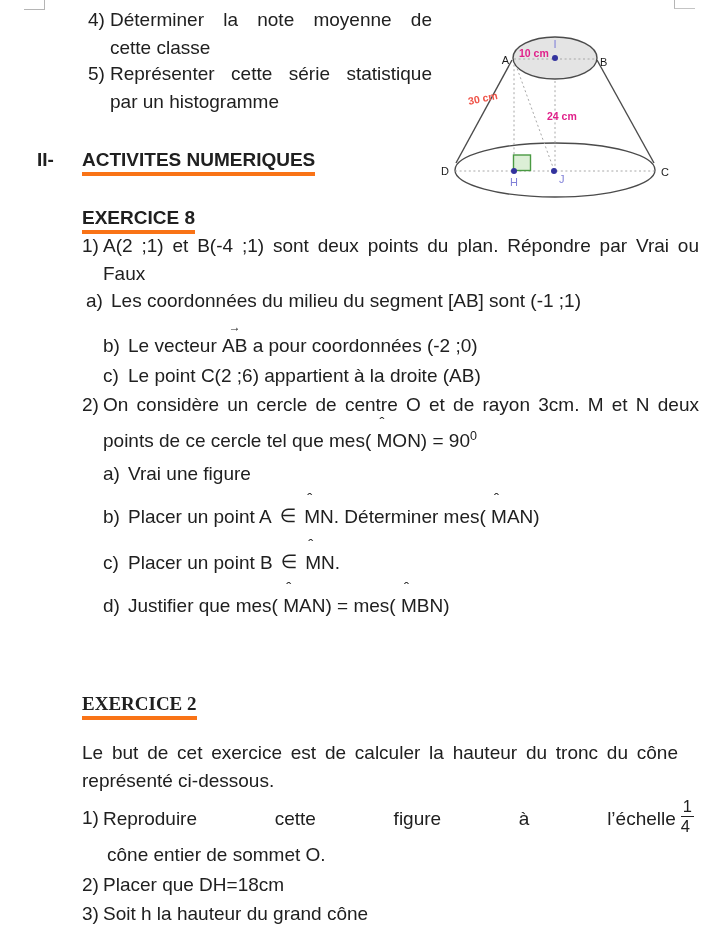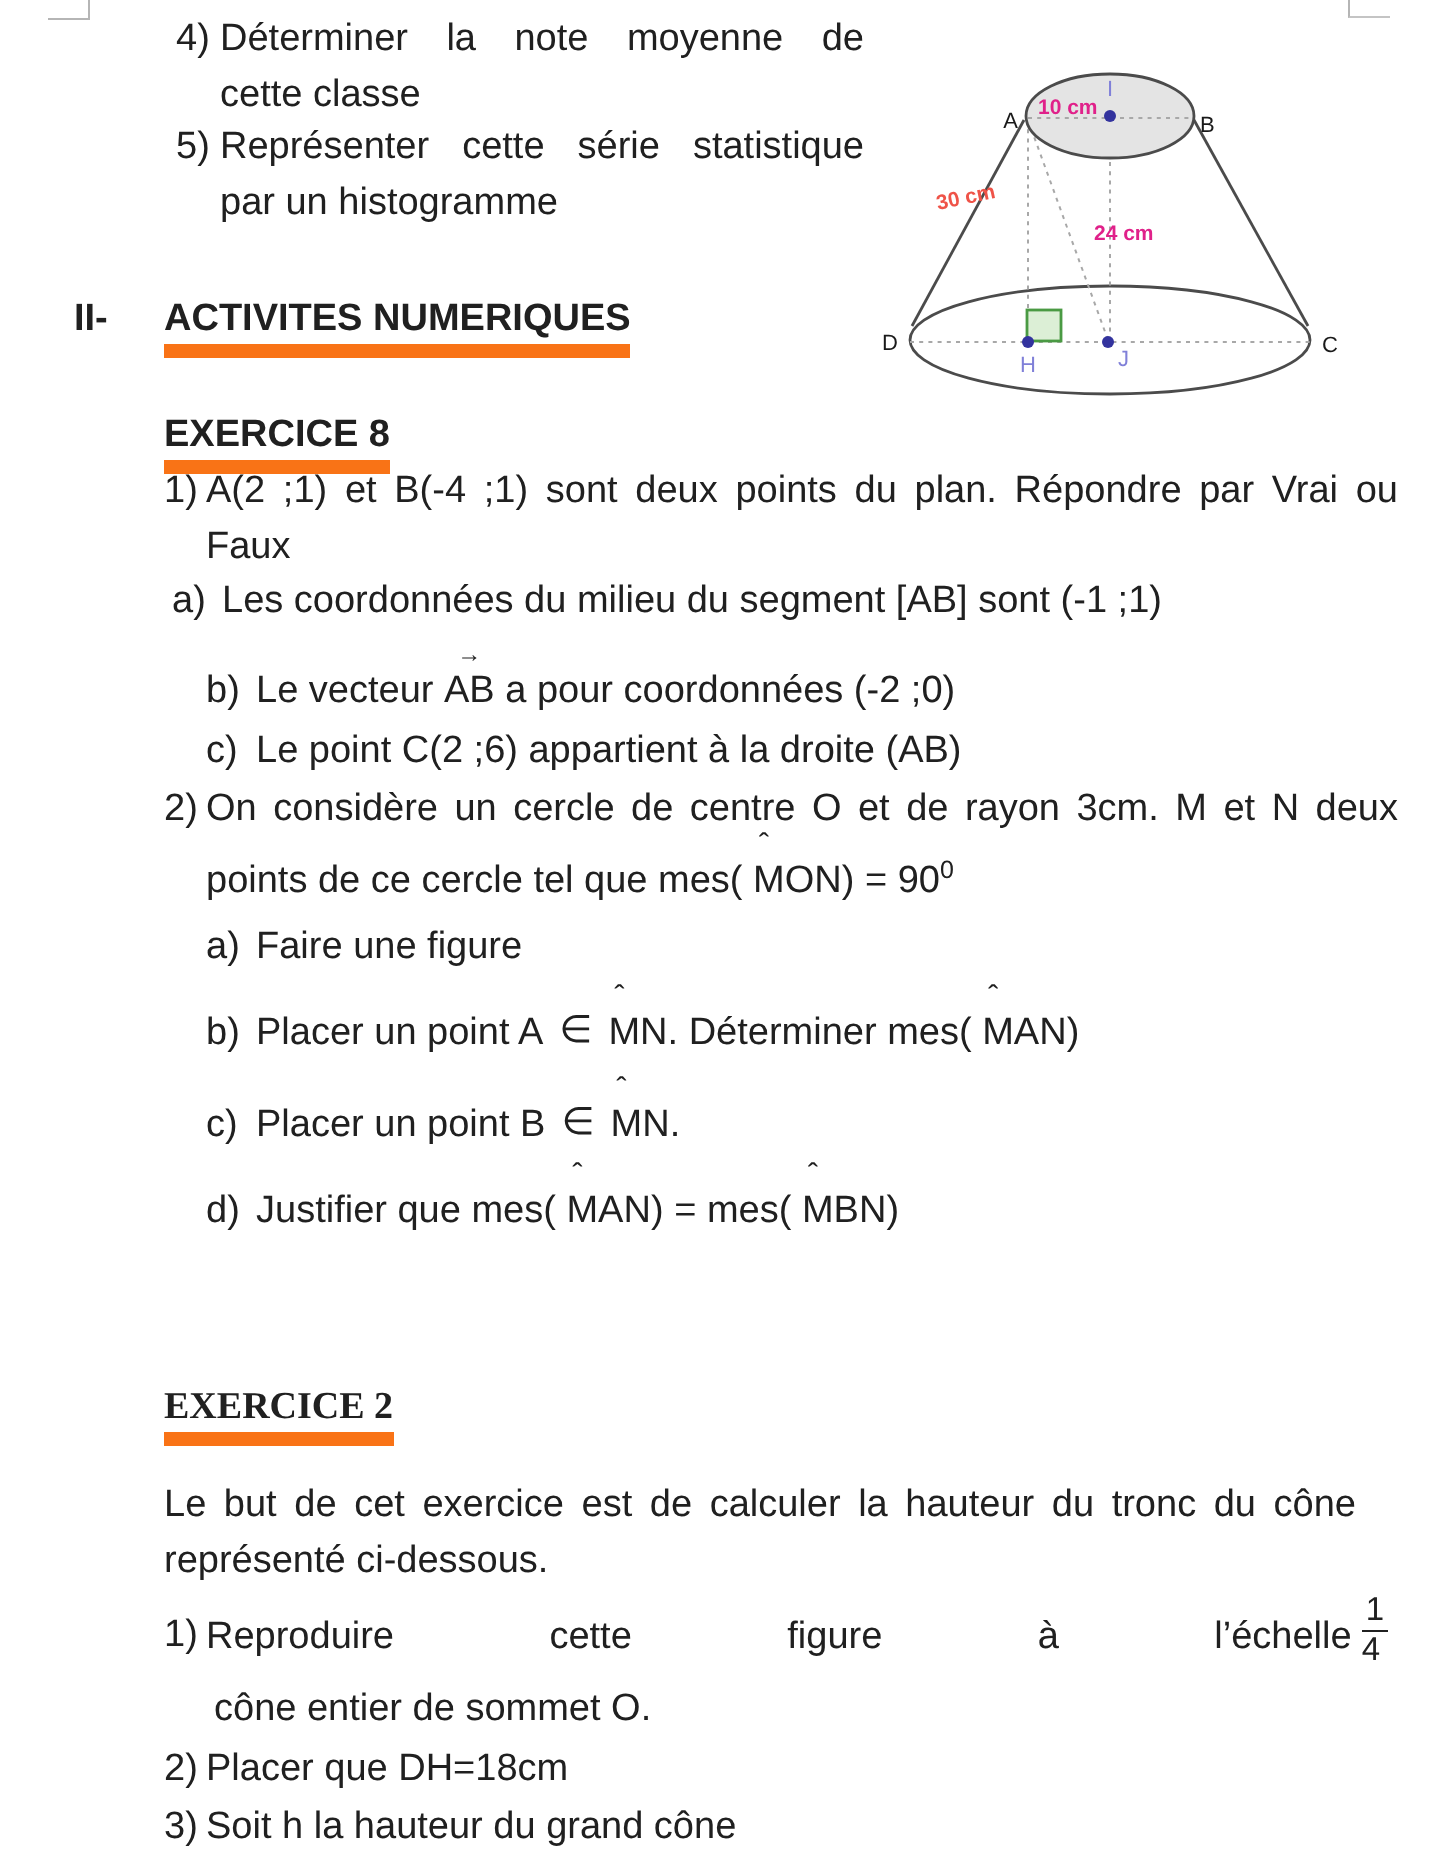--- a/index.html
+++ b/index.html
@@ -15,21 +15,21 @@
     border-left:1.5px solid #b5b5b5; border-bottom:1.5px solid #c4c4c4; }
 
   .blk { position:absolute; }
   .hang { padding-left:21px; }
   .hang > .num { position:absolute; left:0; top:0; }
   .hang22 { padding-left:22px; }
   .hang22 > .num { position:absolute; left:0; top:0; }
   .jline { text-align:justify; text-align-last:justify; }
   .lnum { display:inline-block; width:25px; }
 
-  .bold-underline { font-weight:bold; border-bottom:7px solid #f97316; padding-bottom:1px; display:inline-block; line-height:22px; }
+  .bold-underline { font-weight:bold; border-bottom:4px solid #f97316; padding-bottom:1px; display:inline-block; line-height:22px; }
   .sec-numeral { display:inline-block; width:45px; font-weight:bold; }
 
   
   .arc { position:relative; }
   .arc .hat { position:absolute; top:-12px; left:3px; font-size:15px; line-height:10px; color:#202020; }
   
   .vec { position:relative; }
   .vec .vec-arrow { position:absolute; top:-13px; left:50%; transform:translateX(-50%); font-size:12px; line-height:10px; }
 
   .elem-sym { margin:0 8px; position:relative; top:-1px; }
@@ -91,21 +91,21 @@
 
   <div class="blk hang" style="left:82px; top:391px; width:596px;">
     <span class="num">2)</span>
     <div class="jline">On considère un cercle de centre O et de rayon 3cm. M et N deux</div>
   </div>
   <div class="blk" style="left:103px; top:427px;">
     <span>points de ce cercle tel que mes( </span><span class="arc"><span class="hat">ˆ</span><span>MON</span></span><span>) = 90</span><span class="sup0">0</span>
   </div>
 
   <div class="blk" style="left:103px; top:460px;">
-    <span class="lnum">a)</span><span>Faire une figure</span>
+    <span class="lnum">a)</span><span>Vrai une figure</span>
   </div>
 
   <div class="blk" style="left:103px; top:503px;">
     <span class="lnum">b)</span><span>Placer un point A</span><span class="elem-sym">∈</span><span class="arc"><span class="hat">ˆ</span><span>MN</span></span><span>. Déterminer mes( </span><span class="arc"><span class="hat">ˆ</span><span>MAN</span></span><span>)</span>
   </div>
 
   <div class="blk" style="left:103px; top:549px;">
     <span class="lnum">c)</span><span>Placer un point B</span><span class="elem-sym">∈</span><span class="arc"><span class="hat">ˆ</span><span>MN</span></span><span>.</span>
   </div>
 

